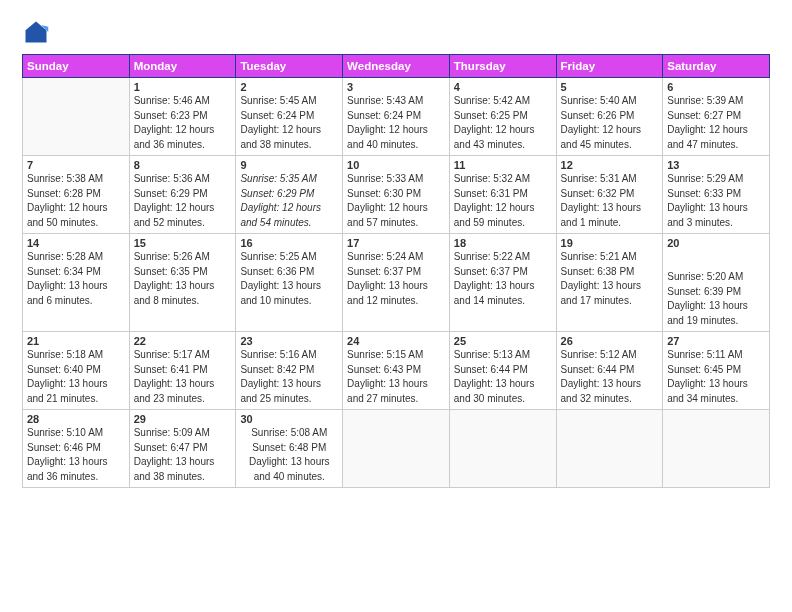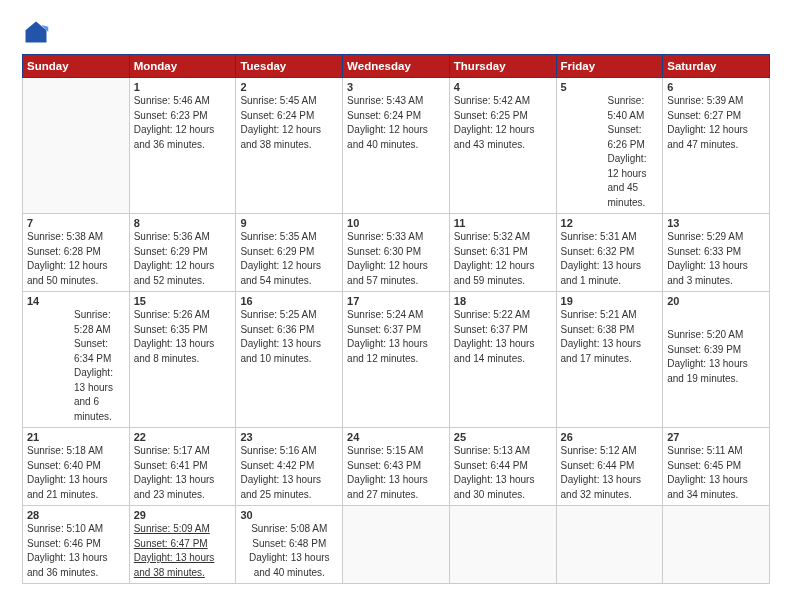--- a/index.html
+++ b/index.html
@@ -56,21 +56,21 @@
     .calendar-subtitle {
       font-size: 15px;
       color: #555;
     }
     table {
       width: 100%;
       border-collapse: collapse;
       table-layout: fixed;
     }
     thead tr th {
-      background: #b91c1c;
+      background: #d946ef;
       color: #fff;
       font-size: 11.5px;
       font-weight: bold;
       padding: 5px 4px;
       text-align: left;
       border: 1px solid #1a3f88;
     }
     tbody tr td {
       border: 1px solid #ccc;
       vertical-align: top;
@@ -156,21 +156,21 @@
           </td>
           <td>
             <span class="day-num">4</span>
             <div class="day-info" style="white-space: pre-line;">Sunrise: 5:42 AM
 Sunset: 6:25 PM
 Daylight: 12 hours
 and 43 minutes.</div>
           </td>
           <td>
             <span class="day-num">5</span>
-            <div class="day-info" style="white-space: pre-line; margin-left: 47px;">Sunrise: 5:40 AM
+            <div class="day-info" style="white-space: pre-line;">Sunrise: 5:40 AM
 Sunset: 6:26 PM
 Daylight: 12 hours
 and 45 minutes.</div>
           </td>
           <td>
             <span class="day-num">6</span>
             <div class="day-info" style="white-space: pre-line;">Sunrise: 5:39 AM
 Sunset: 6:27 PM
 Daylight: 12 hours
 and 47 minutes.</div>
@@ -186,21 +186,21 @@
           </td>
           <td>
             <span class="day-num">8</span>
             <div class="day-info" style="white-space: pre-line;">Sunrise: 5:36 AM
 Sunset: 6:29 PM
 Daylight: 12 hours
 and 52 minutes.</div>
           </td>
           <td>
             <span class="day-num">9</span>
-            <div class="day-info" style="white-space: pre-line;">Sunrise: 5:35 AM
+            <div class="day-info" style="white-space: pre-line; font-style: italic;">Sunrise: 5:35 AM
 Sunset: 6:29 PM
 Daylight: 12 hours
 and 54 minutes.</div>
           </td>
           <td>
             <span class="day-num">10</span>
             <div class="day-info" style="white-space: pre-line;">Sunrise: 5:33 AM
 Sunset: 6:30 PM
 Daylight: 12 hours
 and 57 minutes.</div>
@@ -223,21 +223,21 @@
             <span class="day-num">13</span>
             <div class="day-info" style="white-space: pre-line;">Sunrise: 5:29 AM
 Sunset: 6:33 PM
 Daylight: 13 hours
 and 3 minutes.</div>
           </td>
         </tr>
         <tr>
           <td>
             <span class="day-num">14</span>
-            <div class="day-info" style="white-space: pre-line; margin-left: 47px;">Sunrise: 5:28 AM
+            <div class="day-info" style="white-space: pre-line;">Sunrise: 5:28 AM
 Sunset: 6:34 PM
 Daylight: 13 hours
 and 6 minutes.</div>
           </td>
           <td>
             <span class="day-num">15</span>
             <div class="day-info" style="white-space: pre-line;">Sunrise: 5:26 AM
 Sunset: 6:35 PM
 Daylight: 13 hours
 and 8 minutes.</div>
@@ -289,21 +289,21 @@
           <td>
             <span class="day-num">22</span>
             <div class="day-info" style="white-space: pre-line;">Sunrise: 5:17 AM
 Sunset: 6:41 PM
 Daylight: 13 hours
 and 23 minutes.</div>
           </td>
           <td>
             <span class="day-num">23</span>
             <div class="day-info" style="white-space: pre-line;">Sunrise: 5:16 AM
-Sunset: 4:42 PM
+Sunset: 8:42 PM
 Daylight: 13 hours
 and 25 minutes.</div>
           </td>
           <td>
             <span class="day-num">24</span>
             <div class="day-info" style="white-space: pre-line;">Sunrise: 5:15 AM
 Sunset: 6:43 PM
 Daylight: 13 hours
 and 27 minutes.</div>
           </td>
@@ -332,21 +332,21 @@
         <tr>
           <td>
             <span class="day-num">28</span>
             <div class="day-info" style="white-space: pre-line;">Sunrise: 5:10 AM
 Sunset: 6:46 PM
 Daylight: 13 hours
 and 36 minutes.</div>
           </td>
           <td>
             <span class="day-num">29</span>
-            <div class="day-info" style="white-space: pre-line; text-decoration: underline;">Sunrise: 5:09 AM
+            <div class="day-info" style="white-space: pre-line;">Sunrise: 5:09 AM
 Sunset: 6:47 PM
 Daylight: 13 hours
 and 38 minutes.</div>
           </td>
           <td>
             <span class="day-num">30</span>
             <div class="day-info" style="white-space: pre-line; text-align: center;">Sunrise: 5:08 AM
 Sunset: 6:48 PM
 Daylight: 13 hours
 and 40 minutes.</div>

